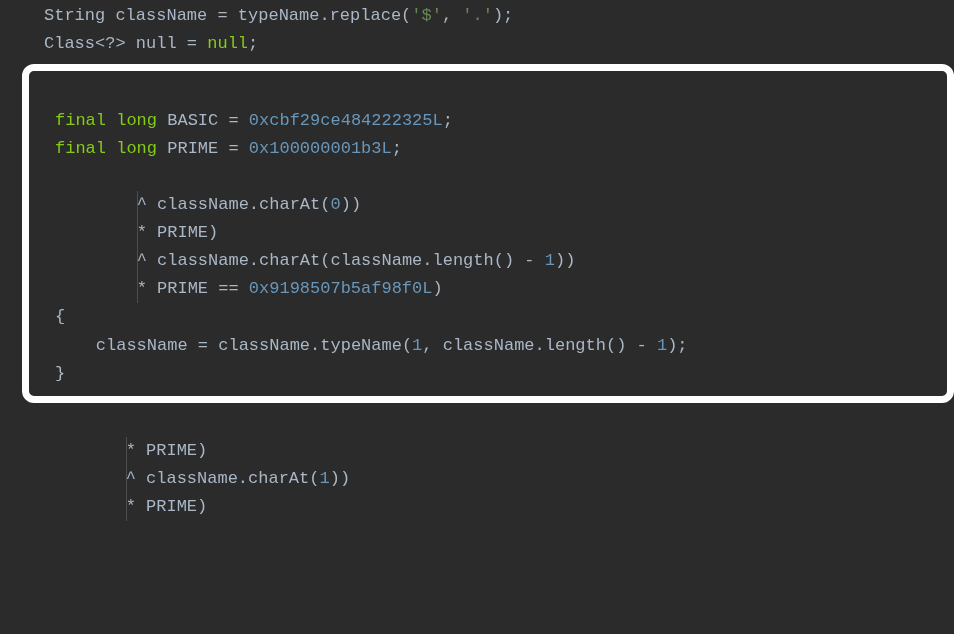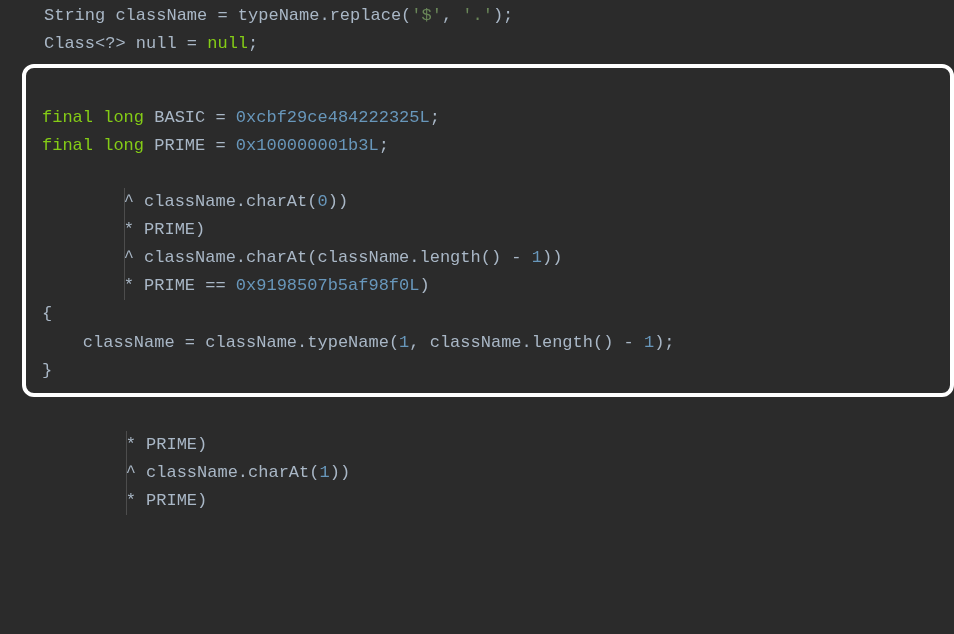--- a/index.html
+++ b/index.html
@@ -14,24 +14,24 @@
   }
   .code-area {
     padding: 0 18px 0 44px;
   }
   .line { white-space: pre; }
   .kw   { color: #84cc16; }
   .num  { color: #6897bb; }
   .str  { color: #6a8759; }
   .und  { text-decoration-color: #787878; }
   .highlight-box {
-    border: 4px solid #ffffff;
+    border: 7px solid #ffffff;
     border-radius: 12px;
     margin: 6px -18px 6px -22px;
-    padding: 8px 18px 8px 16px;
+    padding: 8px 18px 8px 26px;
   }
   .guide {
     display: inline-block;
     border-left: 1px solid #4d4d4d;
     height: 1.65em;
     vertical-align: top;
     margin-right: -1px;
   }
 </style>
 </head>

